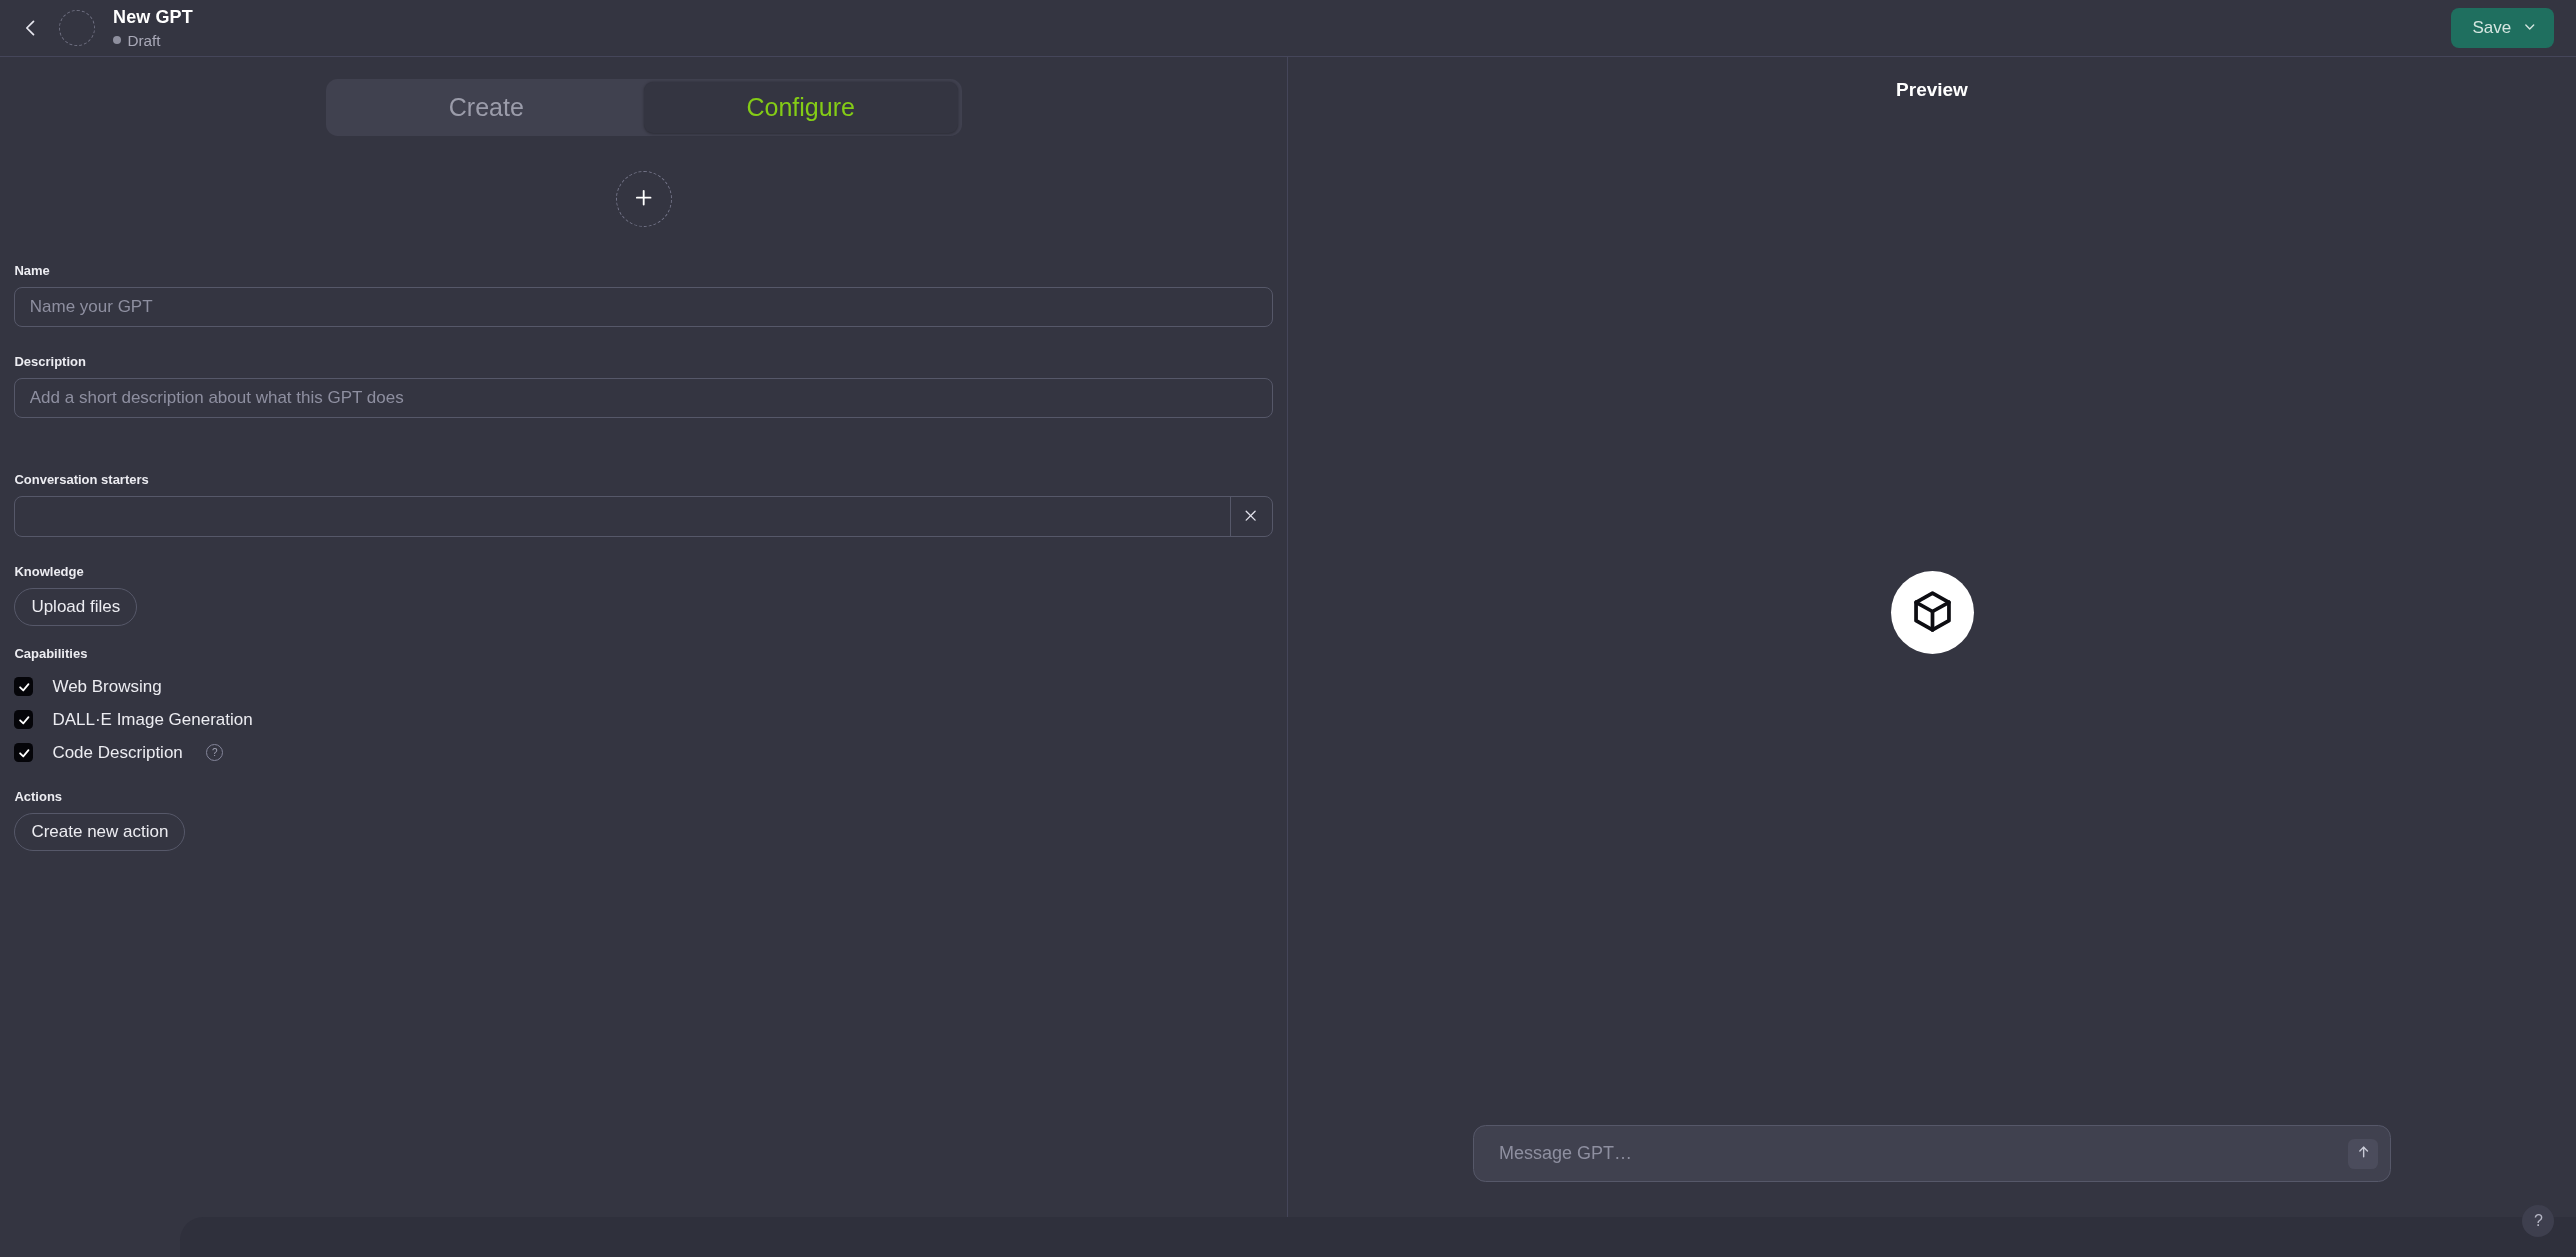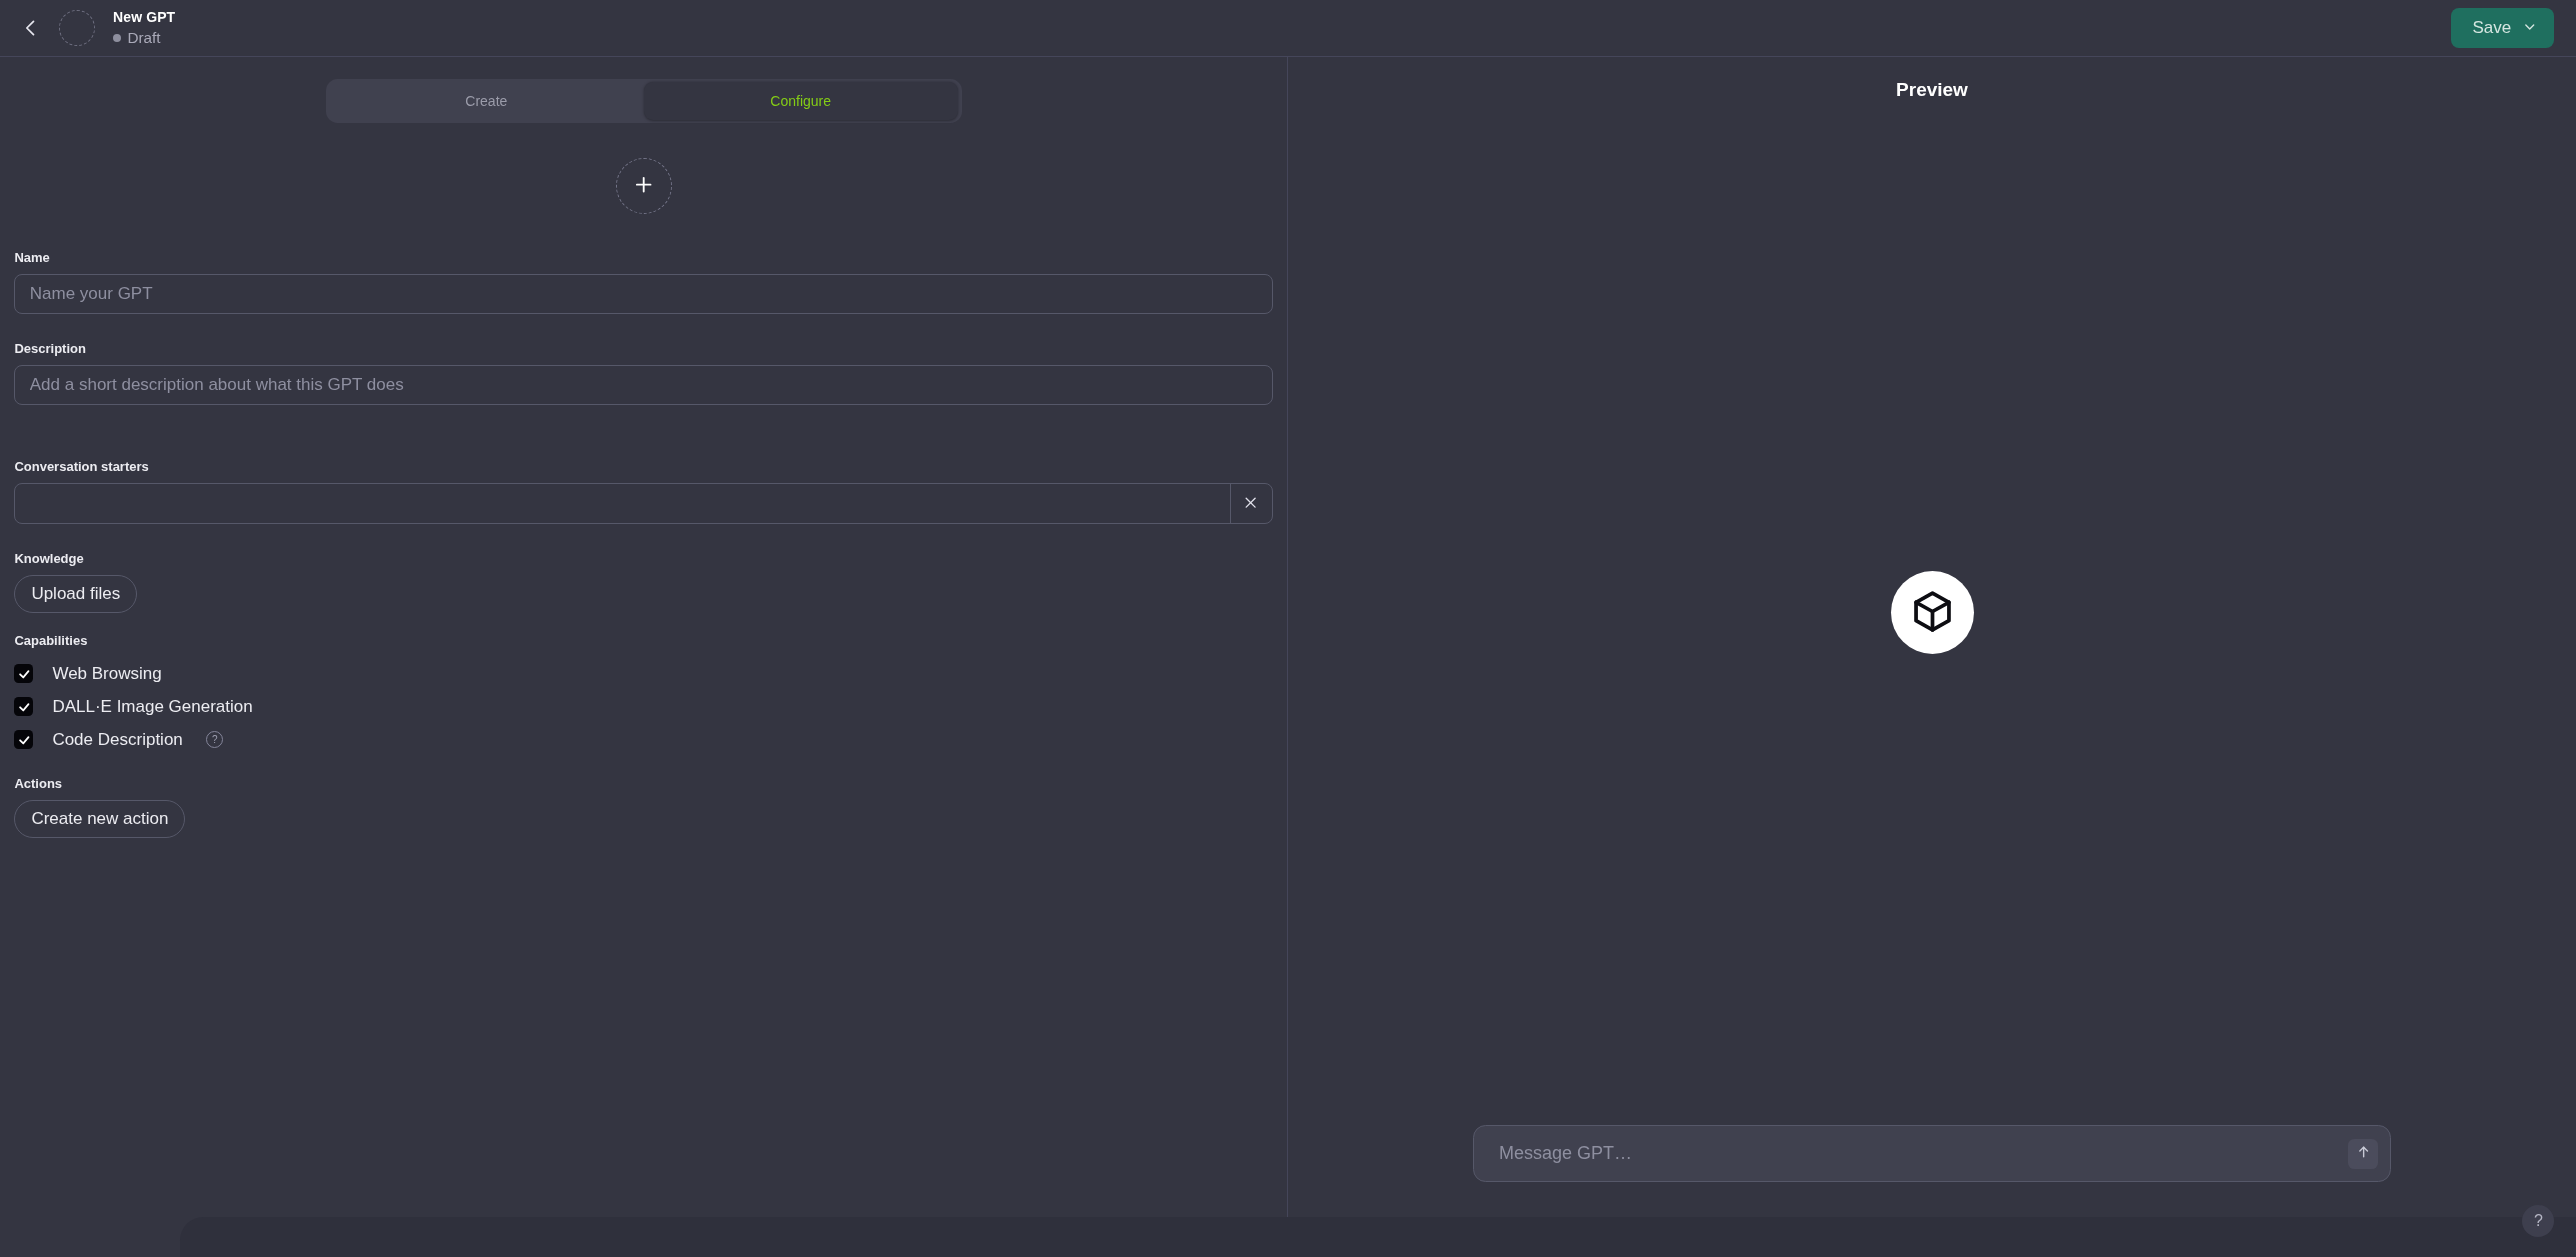--- a/index.html
+++ b/index.html
@@ -50,21 +50,21 @@
   }
 
   .header-meta {
     margin-left: 18px;
     display: flex;
     flex-direction: column;
     justify-content: center;
     line-height: 1.25;
   }
   .header-title {
-    font-size: 14px;
+    font-size: 18px;
     font-weight: bold;
     color: #ffffff;
     letter-spacing: 0.1px;
   }
   .header-status {
     display: flex;
     align-items: center;
     gap: 6.3px;
     font-size: 15.3px;
     color: #a9a9b8;
@@ -123,21 +123,21 @@
   .tabs {
     display: flex;
     background: #40414f;
     border-radius: 11.7px;
     padding: 3.6px;
     width: 636px;
   }
   .tab {
     flex: 1 1 50%;
     text-align: center;
-    font-size: 14px;
+    font-size: 25px;
     padding: 10.8px 0;
     border-radius: 9px;
     cursor: pointer;
     color: #9b9caa;
     font-family: "Liberation Sans", sans-serif;
     border: none;
     background: transparent;
   }
   .tab.active {
     background: #343541;

